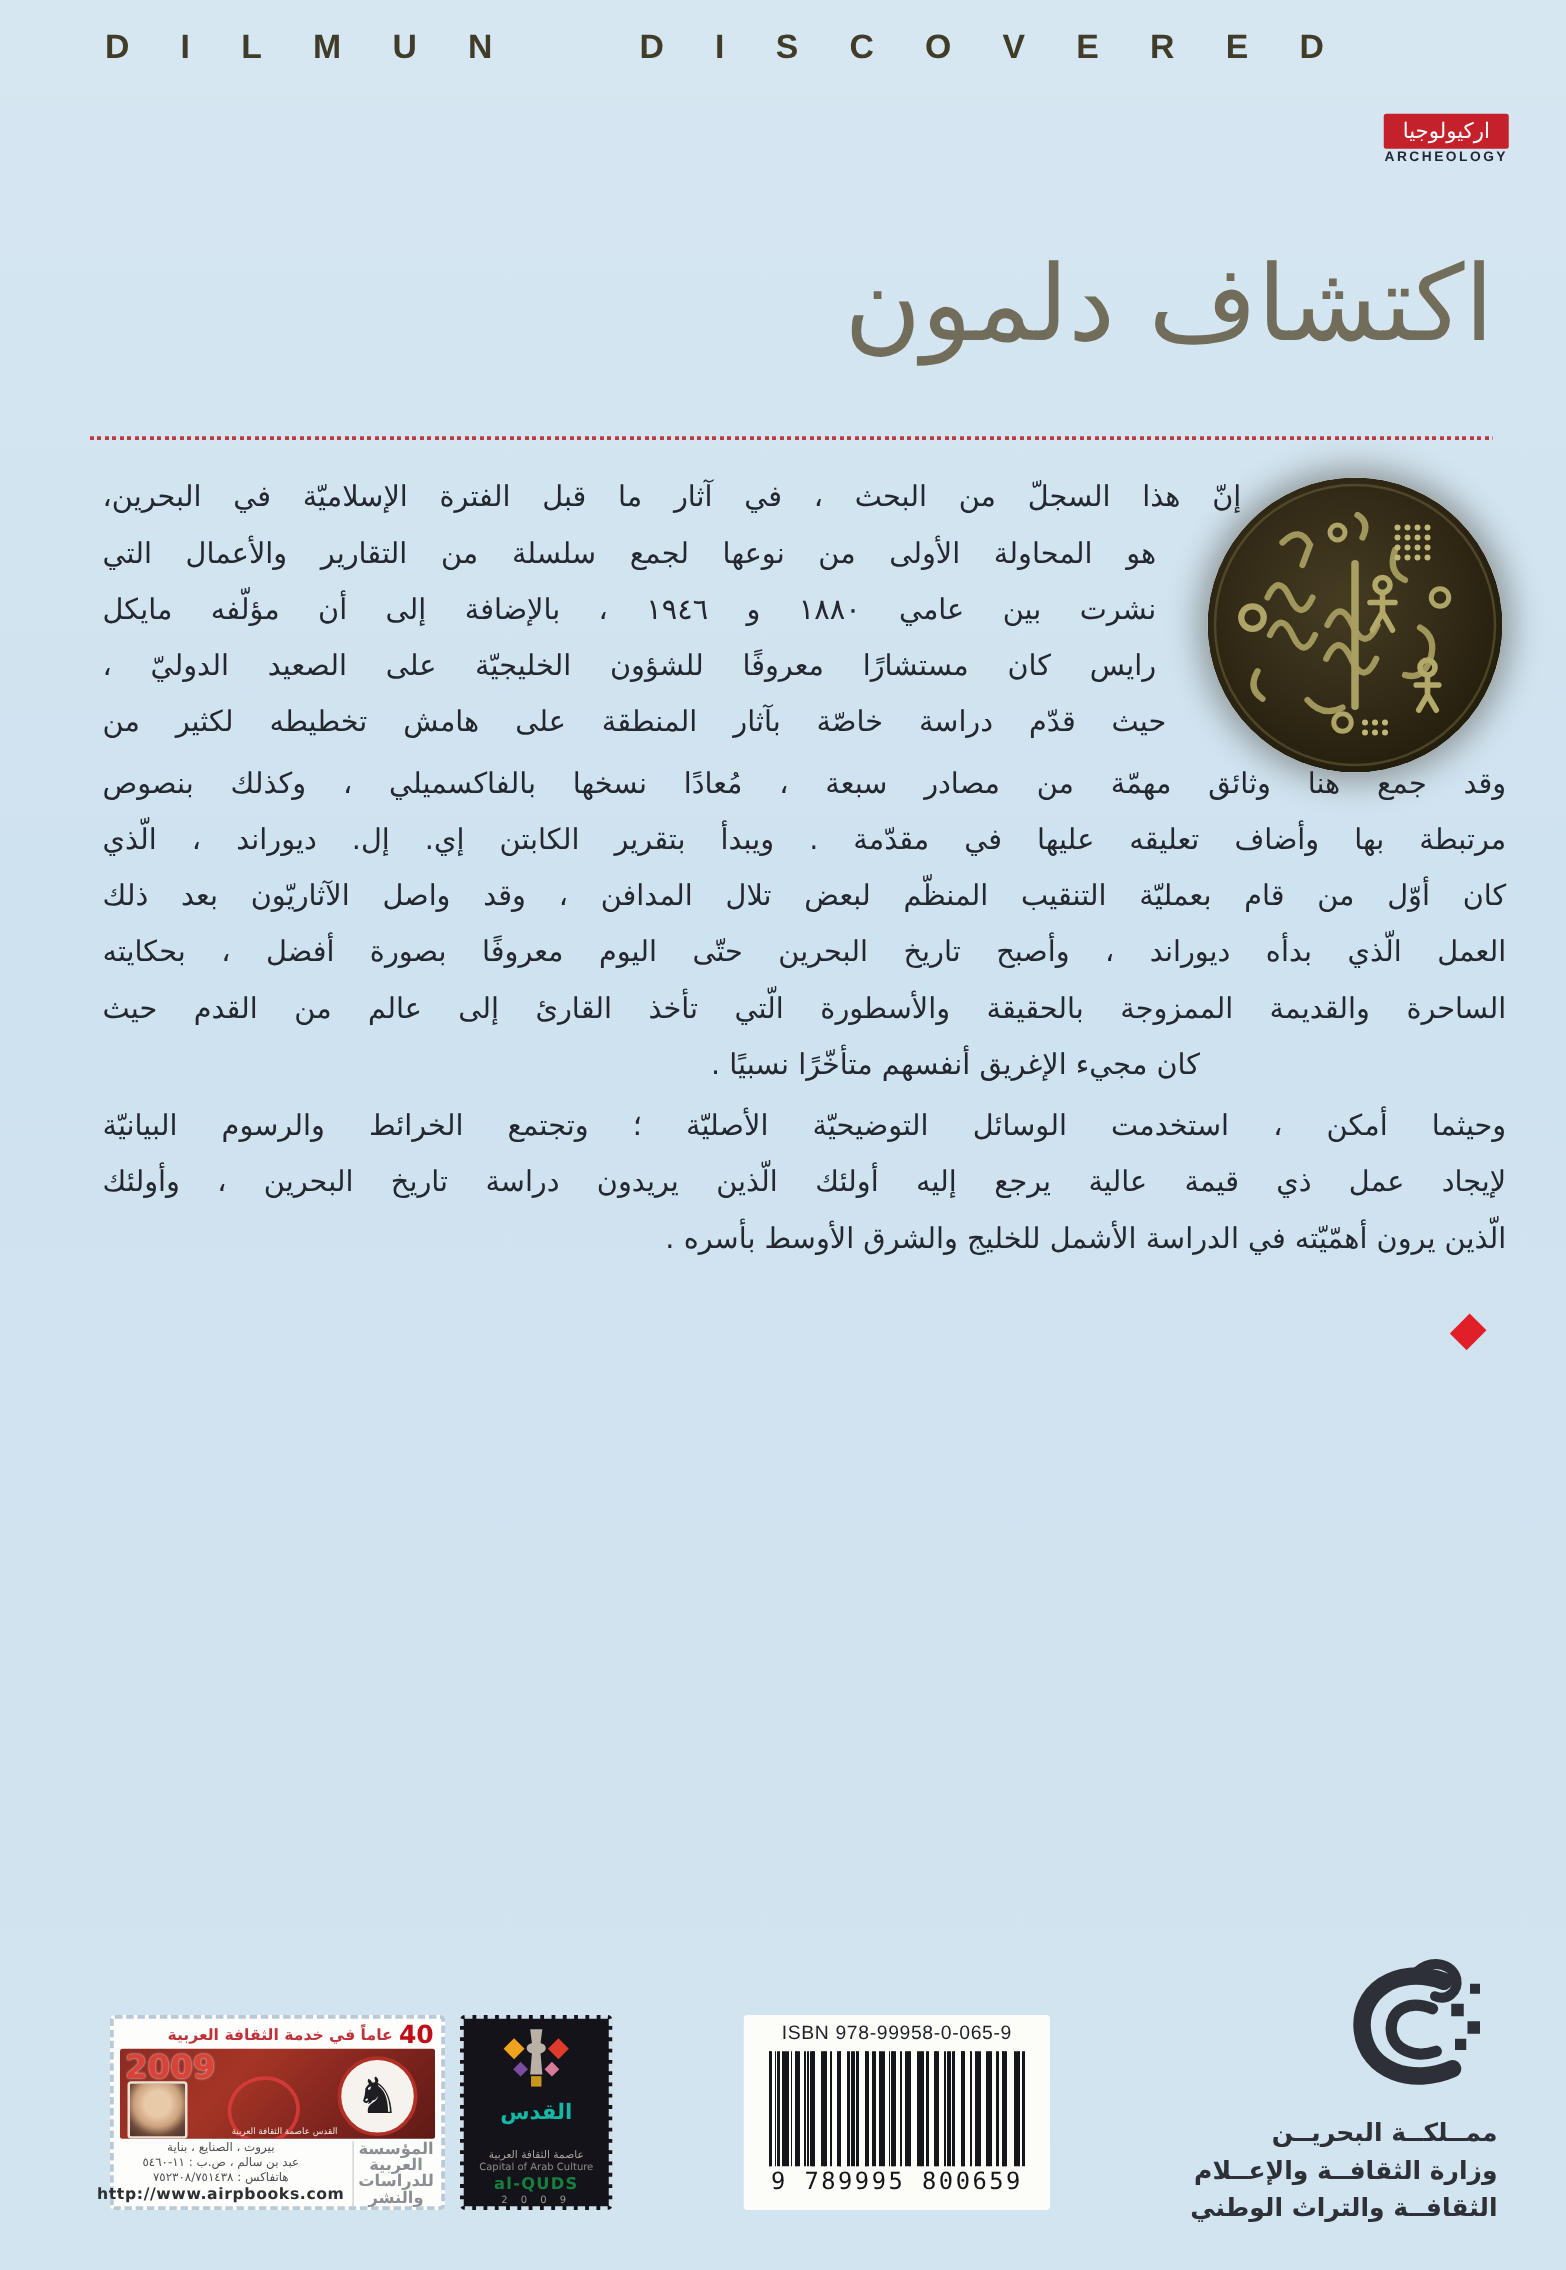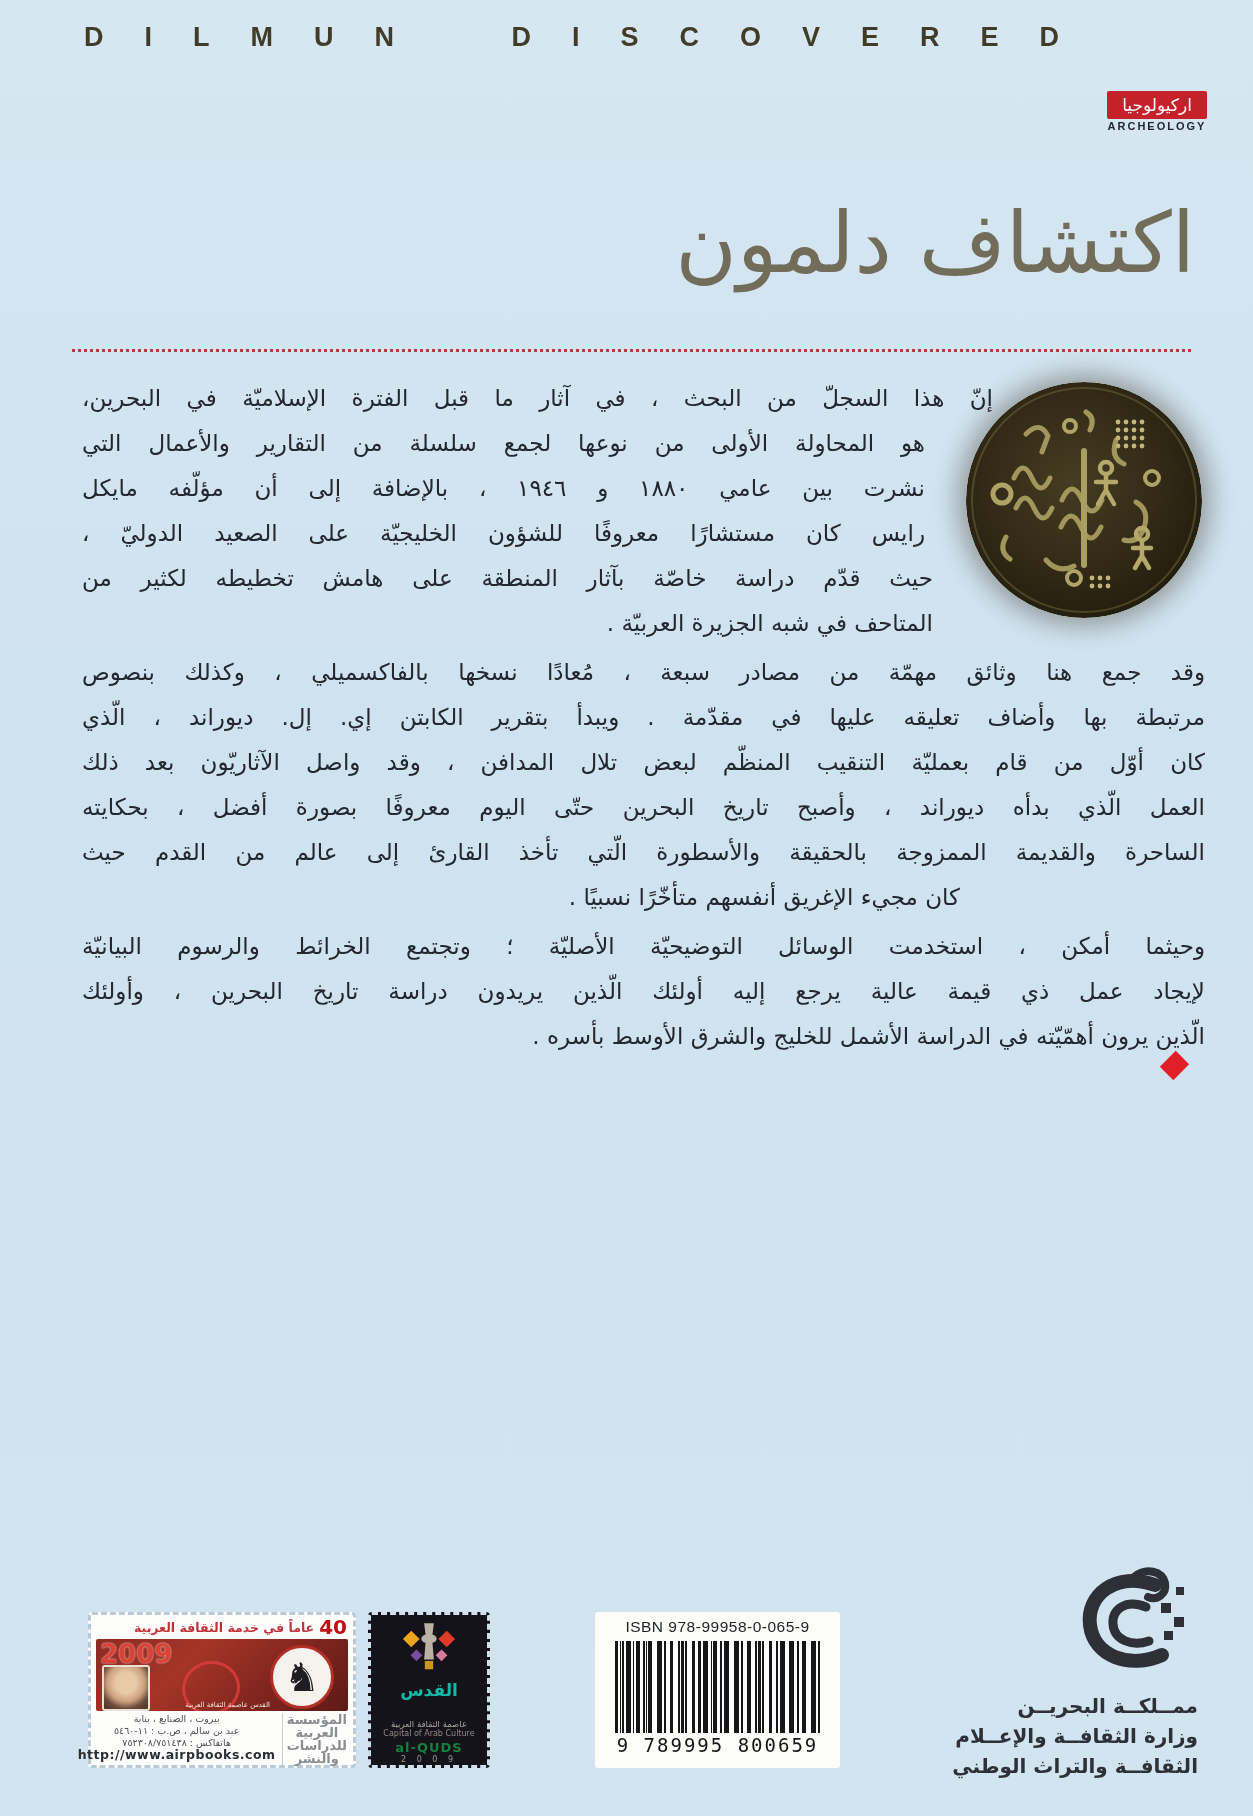--- a/index.html
+++ b/index.html
@@ -138,21 +138,20 @@
 
   <div class="rule"></div>
 
   <div class="blurb">
     <div class="para">
       <div class="bl pr212">إنّ هذا السجلّ من البحث ، في آثار ما قبل الفترة الإسلاميّة في البحرين،</div>
       <div class="bl pr280">هو المحاولة الأولى من نوعها لجمع سلسلة من التقارير والأعمال التي</div>
       <div class="bl pr280">نشرت بين عامي ١٨٨٠ و ١٩٤٦ ، بالإضافة إلى أن مؤلّفه مايكل</div>
       <div class="bl pr280">رايس كان مستشارًا معروفًا للشؤون الخليجيّة على الصعيد الدوليّ ،</div>
       <div class="bl pr272">حيث قدّم دراسة خاصّة بآثار المنطقة على هامش تخطيطه لكثير من</div>
-      <div class="bl short pr272">المتاحف في شبه الجزيرة العربيّة .</div>
     </div>
     <div class="para">
       <div class="bl">وقد جمع هنا وثائق مهمّة من مصادر سبعة ، مُعادًا نسخها بالفاكسميلي ، وكذلك بنصوص</div>
       <div class="bl">مرتبطة بها وأضاف تعليقه عليها في مقدّمة . ويبدأ بتقرير الكابتن إي. إل. ديوراند ، الّذي</div>
       <div class="bl">كان أوّل من قام بعمليّة التنقيب المنظّم لبعض تلال المدافن ، وقد واصل الآثاريّون بعد ذلك</div>
       <div class="bl">العمل الّذي بدأه ديوراند ، وأصبح تاريخ البحرين حتّى اليوم معروفًا بصورة أفضل ، بحكايته</div>
       <div class="bl">الساحرة والقديمة الممزوجة بالحقيقة والأسطورة الّتي تأخذ القارئ إلى عالم من القدم حيث</div>
       <div class="bl short pr245">كان مجيء الإغريق أنفسهم متأخّرًا نسبيًا .</div>
     </div>
     <div class="para">

